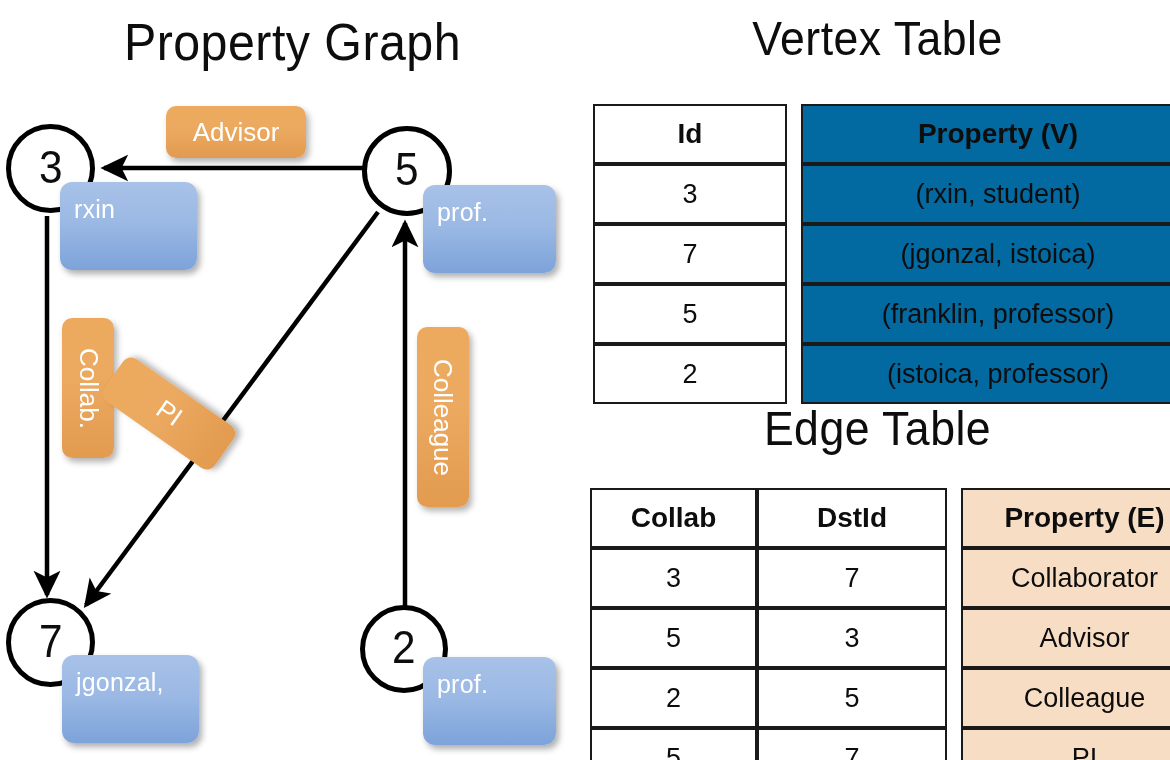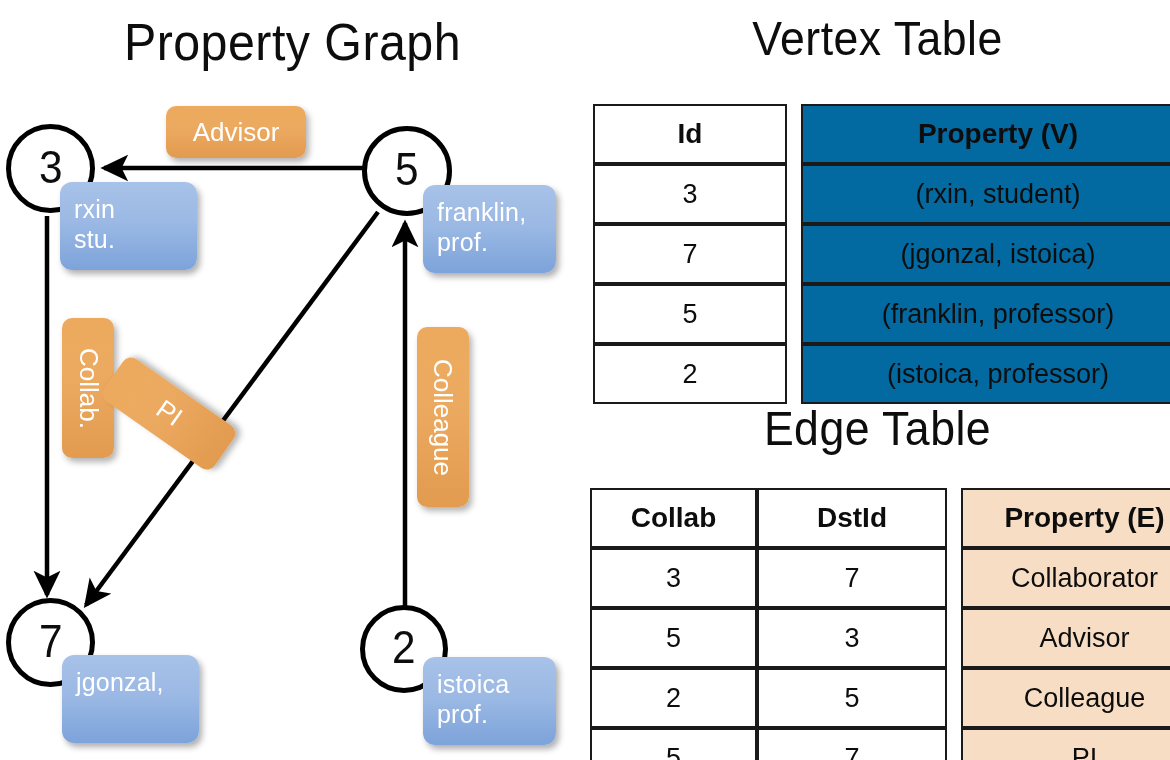--- a/index.html
+++ b/index.html
@@ -180,34 +180,31 @@
   <div class="vertex-node" id="node-7" style="left:6px; top:518px; width:89px; height:89px;">
     <span class="vlabel">7</span>
   </div>
 
   <div class="vertex-node" id="node-2" style="left:360px; top:525px; width:88px; height:88px;">
     <span class="vlabel">2</span>
   </div>
 
   <div class="prop-box" id="prop-3" style="left:60px; top:102px; width:137px; height:88px;">
     <div>rxin</div>
-    <div>stu.</div>
   </div>
 
   <div class="prop-box" id="prop-5" style="left:423px; top:105px; width:133px; height:88px;">
-    <div>franklin,</div>
     <div>prof.</div>
   </div>
 
   <div class="prop-box" id="prop-7" style="left:62px; top:575px; width:137px; height:88px;">
     <div>jgonzal,</div>
   </div>
 
   <div class="prop-box" id="prop-2" style="left:423px; top:577px; width:133px; height:88px;">
-    <div>istoica</div>
     <div>prof.</div>
   </div>
 
   <div class="edge-label" id="label-advisor" style="left:166px; top:26px; width:140px; height:52px;">
     <span class="txt">Advisor</span>
   </div>
 
   <div class="edge-label rot-cw" id="label-collab" style="left:62px; top:238px; width:52px; height:140px;">
     <span class="txt">Collab.</span>
   </div>

